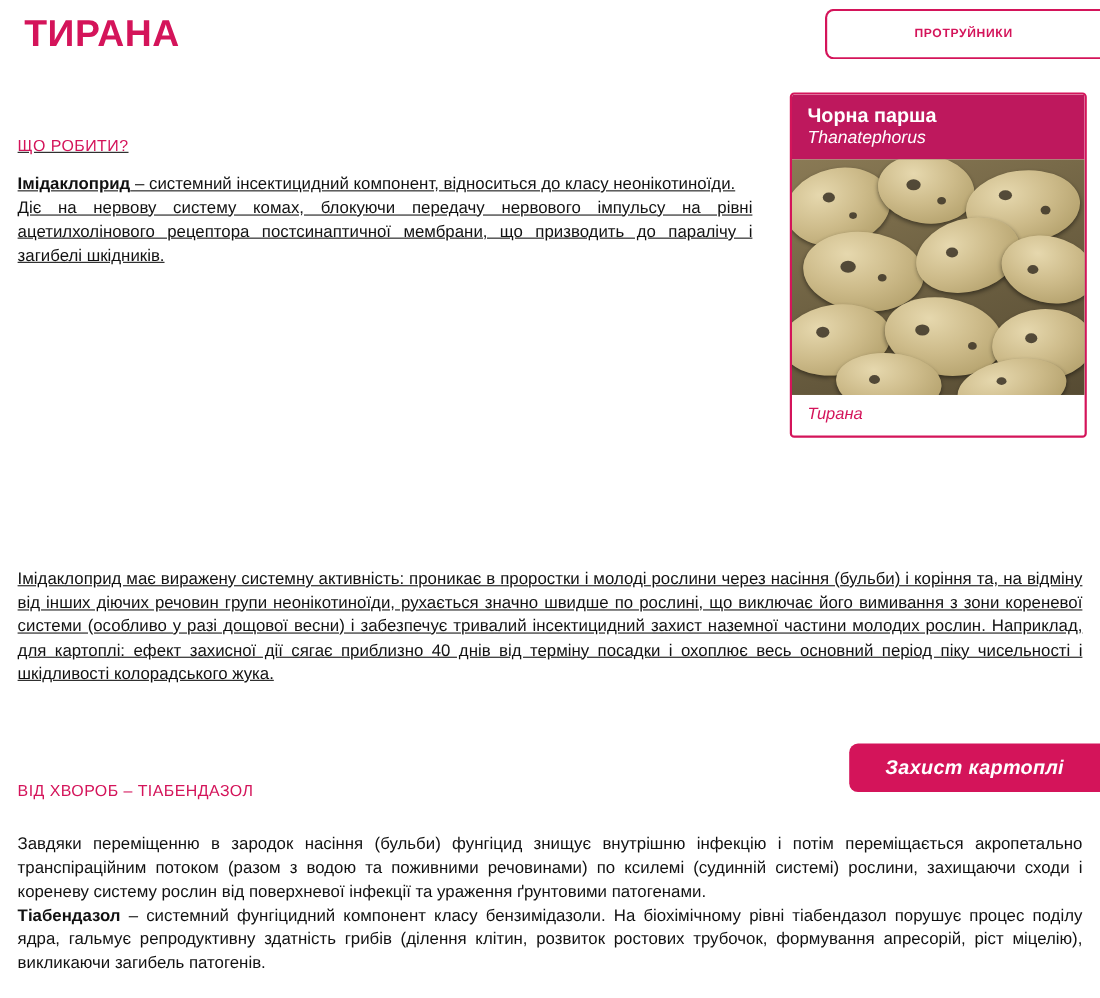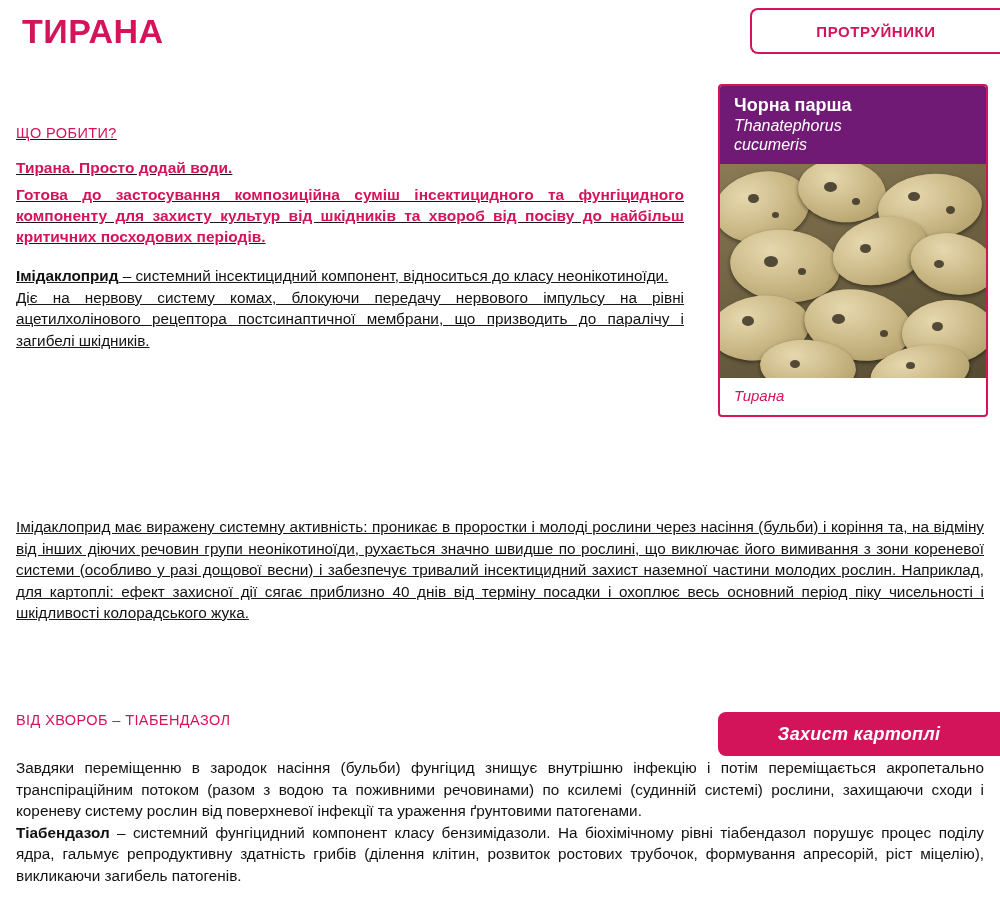--- a/index.html
+++ b/index.html
@@ -42,21 +42,21 @@
     border-top-left-radius: 8px;
     border-bottom-left-radius: 8px;
     display: flex;
     align-items: center;
     justify-content: center;
     background: #ffffff;
   }
   .tag-protruynyky span {
     color: #d4145a;
     font-weight: bold;
-    font-size: 15px;
+    font-size: 11px;
     letter-spacing: 0.6px;
   }
 
   
   .content {
     position: absolute;
     left: 16px;
     top: 125px;
     width: 668px;
     text-decoration: underline;
@@ -109,21 +109,21 @@
     position: absolute;
     left: 718px;
     top: 84px;
     width: 266px;
     border: 2px solid #d4145a;
     border-radius: 4px;
     background: #ffffff;
     overflow: hidden;
   }
   .card-head {
-    background: #701a75;
+    background: #be185d;
     color: #ffffff;
     padding: 8px 14px 10px 14px;
   }
   .card-head .dis-name {
     font-size: 18px;
     font-weight: bold;
     display: block;
     line-height: 22px;
   }
   .card-head .dis-latin {
@@ -164,22 +164,22 @@
     position: absolute;
     border-radius: 50%;
     background: #3a3124;
     opacity: .85;
   }
 
   
   .banner-zakhyst {
     position: absolute;
     right: 0;
-    top: 712px;
-    width: 282px;
+    top: 676px;
+    width: 228px;
     height: 44px;
     background: #d4145a;
     border-top-left-radius: 8px;
     border-bottom-left-radius: 8px;
     display: flex;
     align-items: center;
     justify-content: center;
   }
   .banner-zakhyst span {
     color: #ffffff;
@@ -211,39 +211,34 @@
 
   <div class="title">ТИРАНА</div>
 
   <div class="tag-protruynyky">
     <span>ПРОТРУЙНИКИ</span>
   </div>
 
   <div class="content">
     <div class="sec-head">ЩО РОБИТИ?</div>
 
-    <div class="lead">
-      <span class="line1">Тирана. Просто додай води.</span>
-      <span>Готова до застосування композиційна суміш інсектицидного та фунгіцидного компоненту для захисту культур від шкідників та хвороб від посіву до найбільш критичних посходових періодів.</span>
-    </div>
 
 
     <p class="body"><b class="term">Імідаклоприд</b><span> – системний інсектицидний компонент, відноситься до класу неонікотиноїди.</span></p>
     <p class="body">Діє на нервову систему комах, блокуючи передачу нервового імпульсу на рівні ацетилхолінового рецептора постсинаптичної мембрани, що призводить до паралічу і загибелі шкідників.</p>
   </div>
 
   <div class="content full" style="top:516px;">
     <p class="body">Імідаклоприд  має виражену системну активність: проникає в проростки і молоді рослини через насіння (бульби) і коріння та, на відміну від інших діючих речовин групи неонікотиноїди, рухається значно швидше по рослині, що виключає його вимивання з зони кореневої системи (особливо у разі дощової весни) і забезпечує тривалий інсектицидний захист наземної частини молодих рослин. Наприклад, для картоплі: ефект захисної дії сягає приблизно 40 днів від терміну посадки і охоплює весь основний період піку чисельності і шкідливості колорадського жука.</p>
   </div>
 
   <div class="card">
     <div class="card-head">
       <span class="dis-name">Чорна парша</span>
       <span class="dis-latin">Thanatephorus</span>
-      <span class="dis-latin">cucumeris</span>
     </div>
     <div class="card-photo">
       <div class="soil"></div>
 
       <div class="tuber" style="left:-6px;  top:8px;   width:96px;  height:70px; transform:rotate(-12deg);"></div>
       <div class="tuber" style="left:78px;  top:-4px;  width:88px;  height:62px; transform:rotate(8deg);"></div>
       <div class="tuber" style="left:158px; top:10px;  width:104px; height:66px; transform:rotate(-6deg);"></div>
       <div class="tuber" style="left:10px;  top:66px;  width:110px; height:72px; transform:rotate(6deg);"></div>
       <div class="tuber" style="left:112px; top:54px;  width:96px;  height:66px; transform:rotate(-16deg);"></div>
       <div class="tuber" style="left:190px; top:70px;  width:86px;  height:60px; transform:rotate(14deg);"></div>

